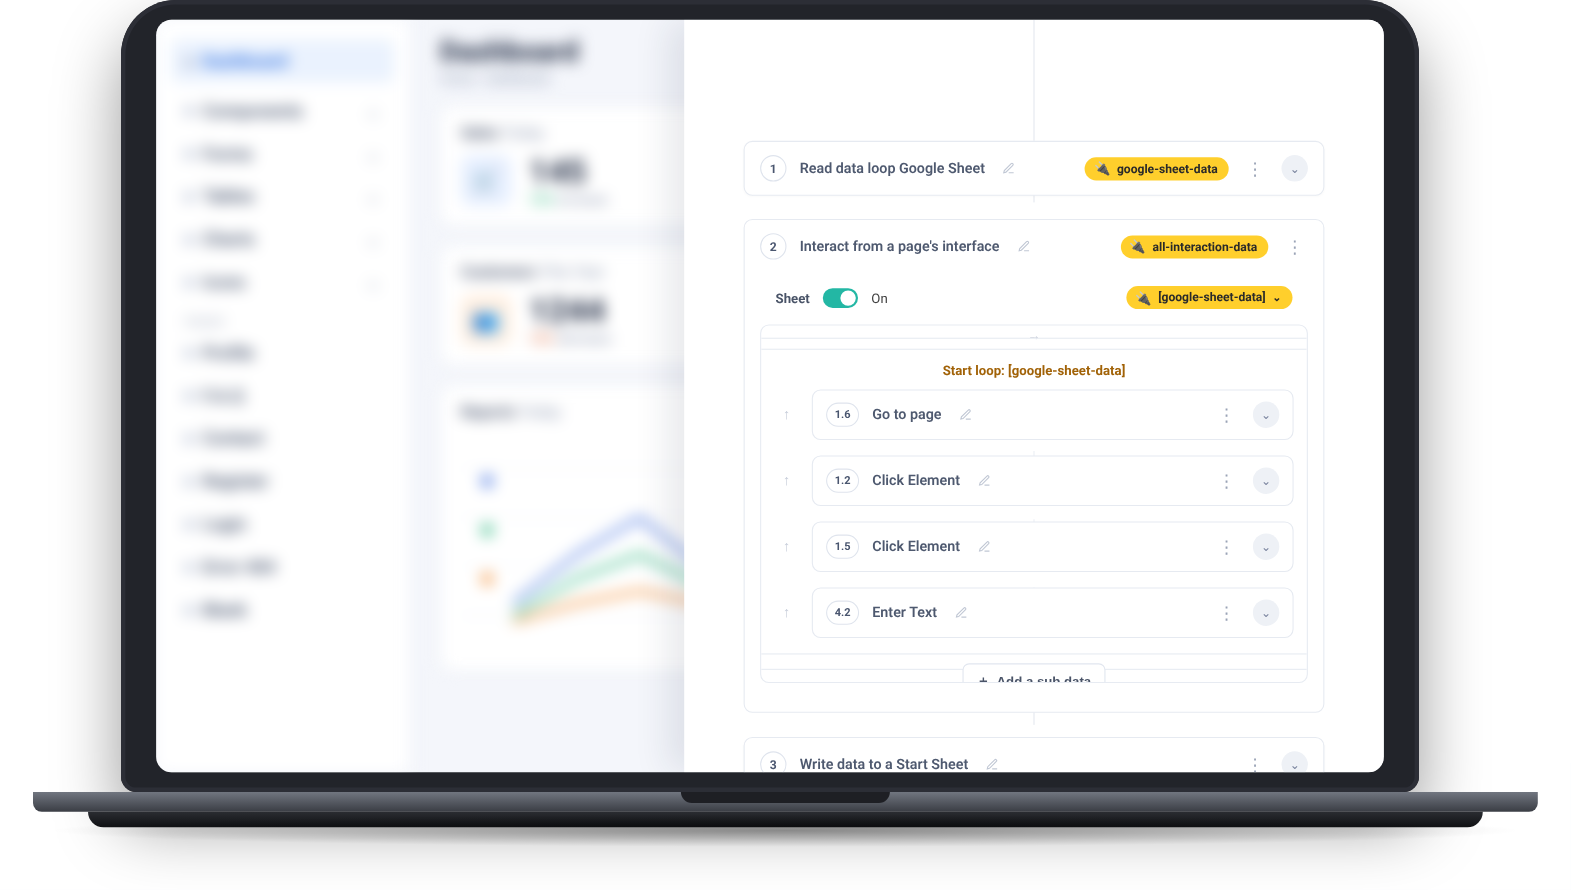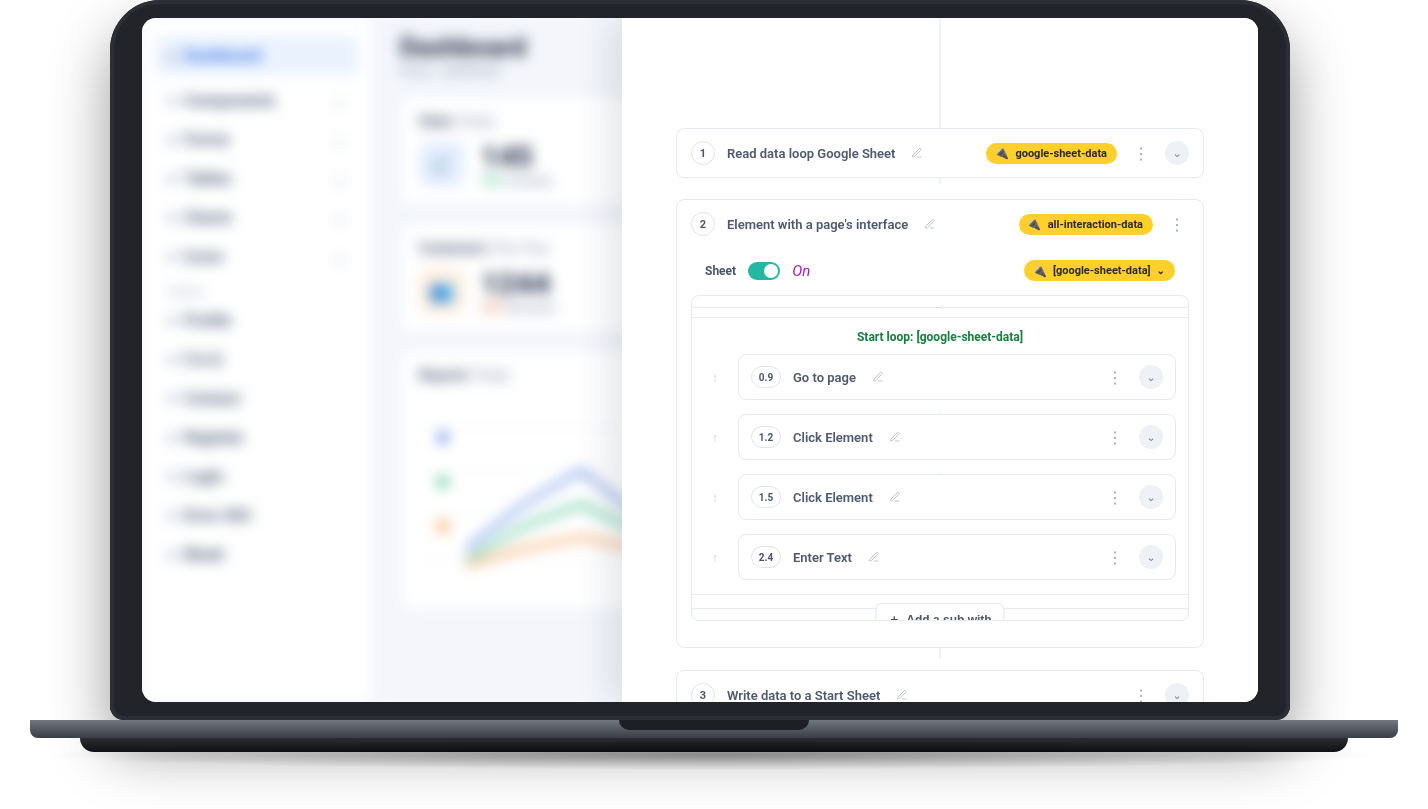--- a/index.html
+++ b/index.html
@@ -60,29 +60,29 @@
   .pill .plug{font-size:12px; line-height:1;}
   .pill .chev{font-size:10px;}
 
   .kebab { width:24px; height:24px; display:flex; align-items:center; justify-content:center; color:#9aa3b6; border-radius:6px; cursor:pointer;}
   .chev-btn{ width:24px; height:24px; border-radius:12px; background:#eef1f6; color:#7c86a0; display:flex; align-items:center; justify-content:center; font-size:11px; cursor:pointer;}
 
   .loop-row{ display:flex; align-items:center; gap:12px; padding:12px 14px 4px;}
   .loop-label{ font-size:12px; font-weight:700; color:#4a5468;}
   .switch{ position:relative; width:32px; height:18px; background:#23b7a4; border-radius:18px;}
   .switch::after{ content:""; position:absolute; right:2px; top:2px; width:14px; height:14px; border-radius:50%; background:#fff;}
-  .on-text{ font-size:15px; color:#a21caf;font-style:italic;}
+  .on-text{ font-size:12px; color:#404040;}
 
   .loop-box { margin:10px 0 0; border:1px solid #e7ebf2; border-radius:8px; position:relative; overflow:hidden;}
   .loop-top { position:relative; height:22px; border-bottom:1px solid #e7ebf2;}
   .loop-top .half{position:absolute; top:50%; height:1px; width:50%; background:#e7ebf2;}
   .loop-top .half.l{left:0;}
   .loop-top .half.r{right:0;}
   .loop-arrow { position:absolute; left:50%; top:2px; transform:translateX(-50%); color:#c4cad7; font-size:12px;}
-  .loop-title { text-align:center; font-size:12px; font-weight:700; color:#15803d; padding:12px 0 10px;}
+  .loop-title { text-align:center; font-size:12px; font-weight:700; color:#a16207; padding:12px 0 10px;}
   .sub-col { position:relative; padding: 0 0 8px;}
   .sub-line { position:absolute; left:50%; width:1px; background:#eceff5; transform:translateX(-.5px);}
   .sl-a{top:56px;height:18px;}
   .sl-b{top:118px;height:18px;}
   .sl-c{top:180px;height:18px;}
 
   .sub-row { position:relative; display:flex; align-items:center; gap:12px; margin:0 12px 14px; }
   .move-up { width:22px; color:#c6ccd9; text-align:center; font-size:13px;}
   .sub-card{ flex:1; border:1px solid #e6eaf1; border-radius:8px; padding:10px 12px; display:flex; align-items:center; gap:12px; background:#fff;}
   .sub-num { width:30px; height:22px; border:1px solid #dfe4ed; border-radius:11px; font-size:10px; font-weight:700; color:#4a566f; display:flex; align-items:center; justify-content:center;}
@@ -238,21 +238,21 @@
               <div class="chev-btn">⌄</div>
             </div>
           </div>
 
           <div style="height:21px"></div>
 
           <div class="col">
             <div class="big-card">
               <div class="big-head">
                 <div class="num-badge">2</div>
-                <div class="step-title">Element with a page's interface</div>
+                <div class="step-title">Interact from a page's interface</div>
                 <span class="edit"><svg class="icon" viewBox="0 0 24 24" fill="none" stroke="currentColor" stroke-width="2">
                       <path d="M12 20h9"></path>
                       <path d="M16.5 3.5a2.1 2.1 0 013 3L7 19l-4 1 1-4 12.5-12.5z"></path>
                     </svg></span>
                 <div class="spacer"></div>
                 <span class="pill">
                     <span class="plug">🔌</span>
                     <span>all-interaction-data</span>
                   </span>
                 <div class="kebab">⋮</div>
@@ -280,21 +280,21 @@
                   <div class="loop-title">Start loop: [google-sheet-data]</div>
 
                   <div class="sub-col">
                     <div class="sub-line sl-a"></div>
                     <div class="sub-line sl-b"></div>
                     <div class="sub-line sl-c"></div>
 
                     <div class="sub-row">
                       <div class="move-up">↑</div>
                       <div class="sub-card">
-                        <div class="sub-num">0.9</div>
+                        <div class="sub-num">1.6</div>
                         <div class="step-title">Go to page</div>
                         <span class="edit"><svg class="icon" viewBox="0 0 24 24" fill="none" stroke="currentColor" stroke-width="2">
                               <path d="M12 20h9"></path>
                               <path d="M16.5 3.5a2.1 2.1 0 013 3L7 19l-4 1 1-4 12.5-12.5z"></path>
                             </svg></span>
                         <div class="spacer"></div>
                         <div class="kebab">⋮</div>
                         <div class="chev-btn">⌄</div>
                       </div>
                     </div>
@@ -325,41 +325,41 @@
                             </svg></span>
                         <div class="spacer"></div>
                         <div class="kebab">⋮</div>
                         <div class="chev-btn">⌄</div>
                       </div>
                     </div>
 
                     <div class="sub-row" style="margin-bottom:6px">
                       <div class="move-up">↑</div>
                       <div class="sub-card">
-                        <div class="sub-num">2.4</div>
+                        <div class="sub-num">4.2</div>
                         <div class="step-title">Enter Text</div>
                         <span class="edit"><svg class="icon" viewBox="0 0 24 24" fill="none" stroke="currentColor" stroke-width="2">
                               <path d="M12 20h9"></path>
                               <path d="M16.5 3.5a2.1 2.1 0 013 3L7 19l-4 1 1-4 12.5-12.5z"></path>
                             </svg></span>
                         <div class="spacer"></div>
                         <div class="kebab">⋮</div>
                         <div class="chev-btn">⌄</div>
                       </div>
                     </div>
                   </div>
 
                   <div class="loop-bot">
                       <span class="half l"></span>
                       <span class="arrow">←</span>
                       <span class="half r"></span>
                     </div>
                   <button class="add-sub">
                       <span>＋</span>
-                      <span>Add a sub with</span>
+                      <span>Add a sub data</span>
                     </button>
                 </div>
               </div>
             </div>
           </div>
 
           <div style="height:22px"></div>
 
           <div class="col">
             <div class="step-card">

